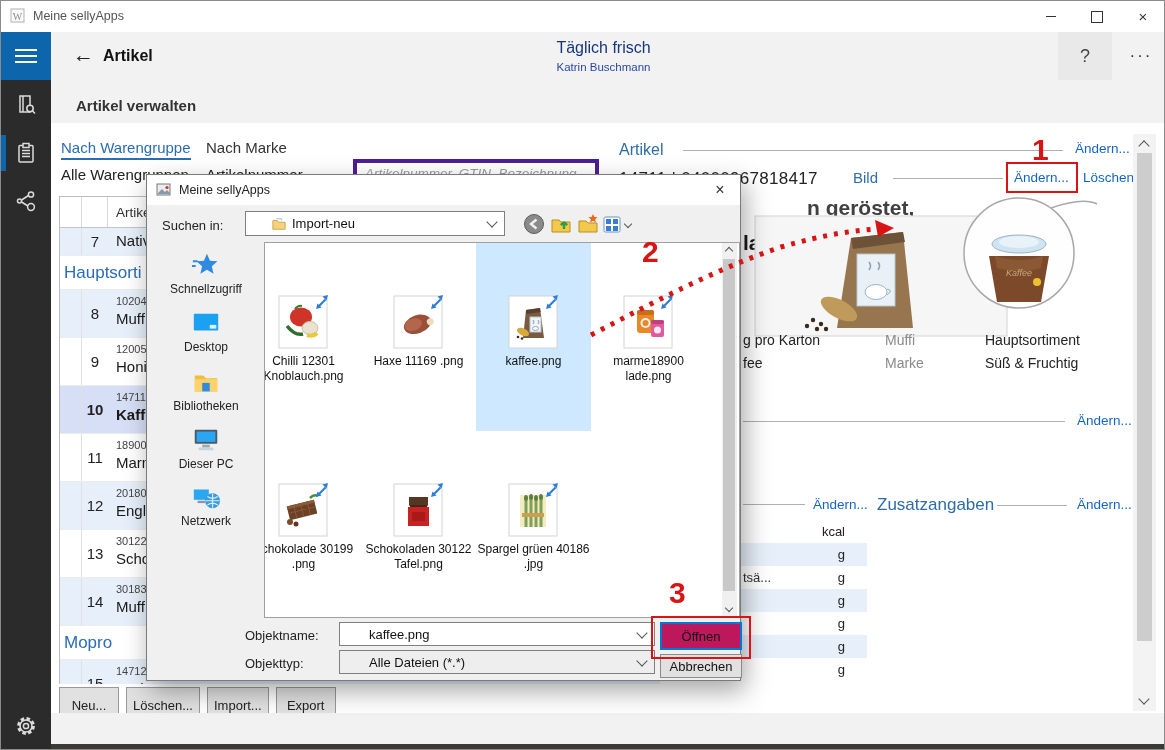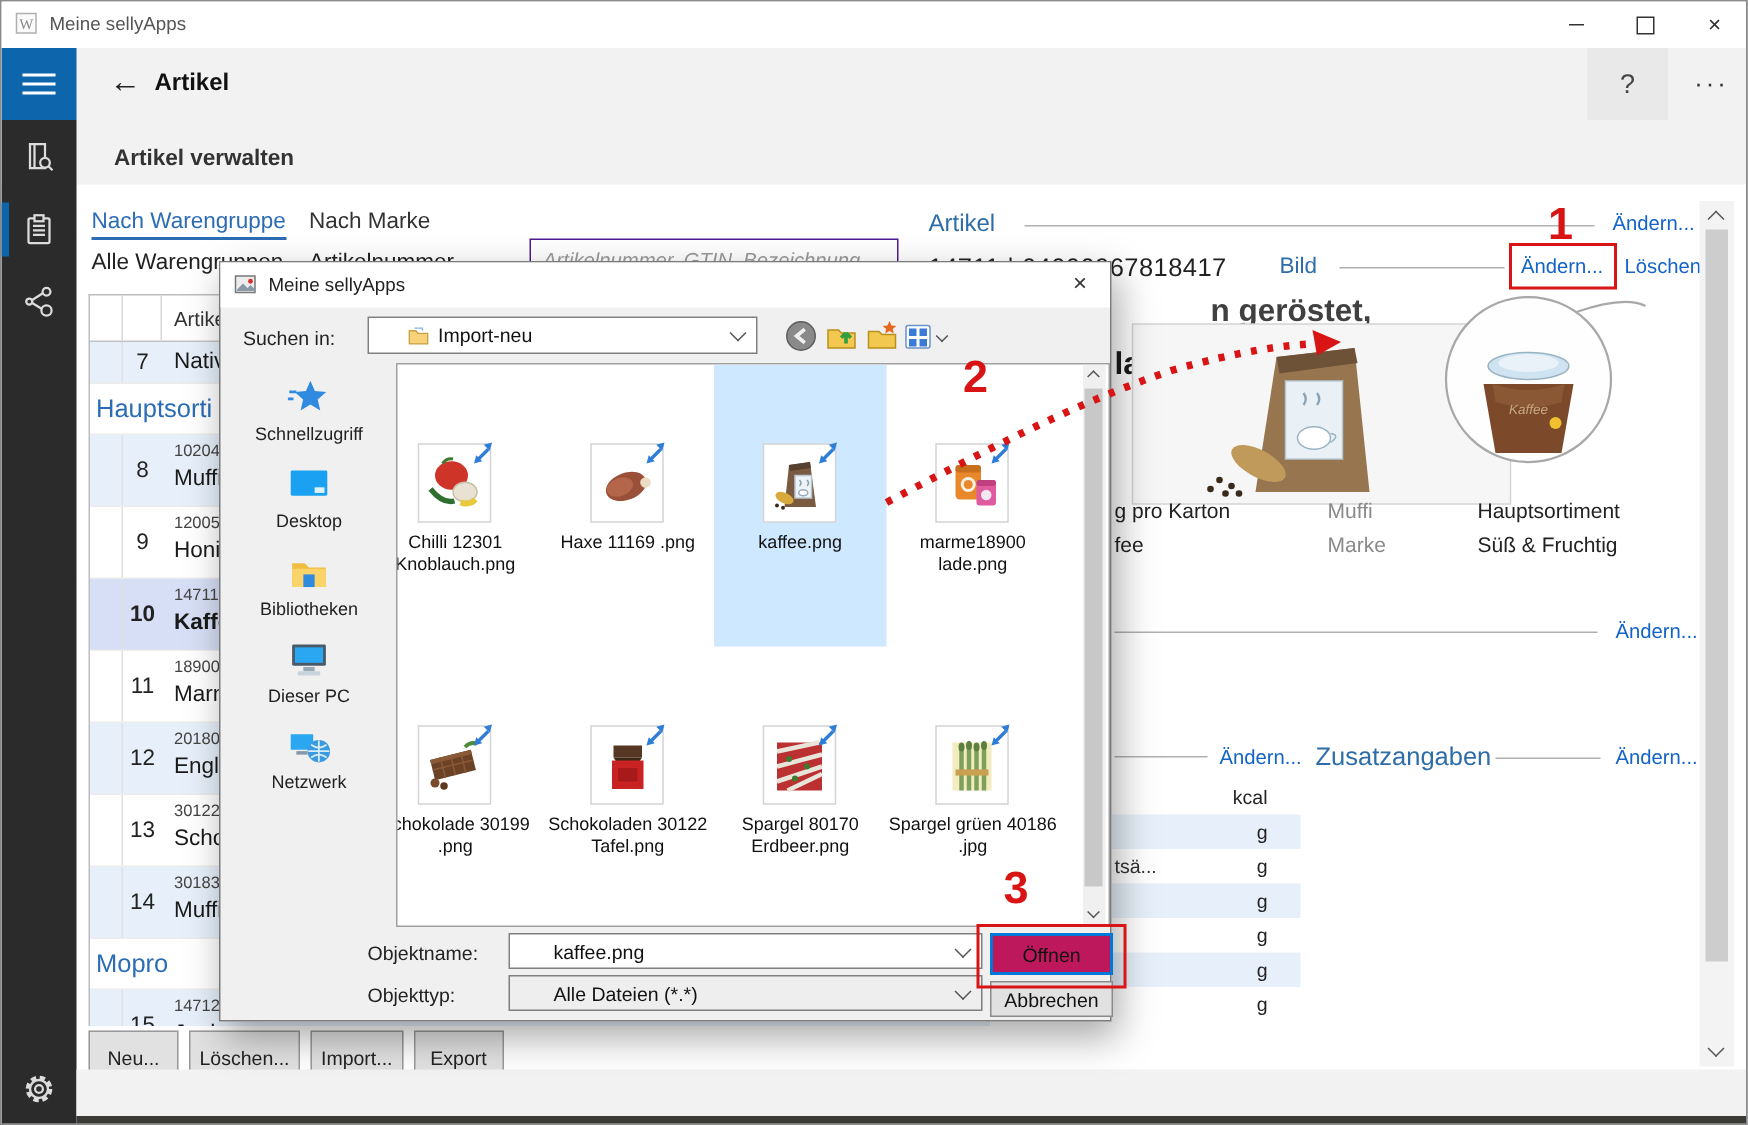--- a/index.html
+++ b/index.html
@@ -18,22 +18,22 @@
   
   .headband{position:absolute;left:0;top:31px;width:1165px;height:91px;background:#f2f2f2;}
   .hamburger{position:absolute;left:0;top:31px;width:50px;height:48px;background:#0d65ab;display:flex;flex-direction:column;justify-content:center;align-items:center;gap:4px;}
   .hamburger i{display:block;width:22px;height:2px;background:#fff;}
   .navrail{position:absolute;left:0;top:79px;width:50px;height:671px;background:#2b2b2b;}
   .navicon{position:absolute;left:13px;width:24px;height:24px;}
   .accent{position:absolute;left:0;top:134px;width:5px;height:36px;background:#0d65ab;}
   
   .tab{font-size:15px;color:#333;}
   .tab.active{color:#2b6cb5;border-bottom:2px solid #2b6cb5;padding-bottom:2px;}
-  #searchbox{position:absolute;left:352px;top:158px;width:246px;height:28px;border:1px solid #4c1d95;
-    box-sizing:border-box;padding:0 8px;font-size:13.5px;font-family:inherit;color:#333;background:#fff;}
+  #searchbox{position:absolute;left:352px;top:158px;width:246px;height:28px;border:4px solid #4c1d95;
+    box-sizing:border-box;padding:0 8px;font-size:13.5px;font-family:inherit;color:#333;background:#fff;text-align:center;}
   #searchbox::placeholder{font-style:italic;color:#9a9a9a;}
   
   #arttable{position:absolute;left:58px;top:195px;width:600px;height:487px;overflow:hidden;
     border-left:1px solid #bdbdbd;border-top:1px solid #bdbdbd;background:#fff;}
   .thead{height:30px;display:grid;grid-template-columns:22px 26px 1fr;border-bottom:1px solid #c4c4c4;}
   .thead .hc{border-right:1px solid #d8d8d8;}
   .thead .hl{font-size:13.5px;color:#333;display:flex;align-items:center;padding-left:8px;}
   .trow{display:grid;grid-template-columns:22px 26px 1fr;height:47px;border-bottom:1px solid #ececec;background:#fff;}
   .trow .c1{border-right:1px solid #e0e0e0;}
   .trow .idx{display:flex;align-items:center;justify-content:center;font-size:15px;color:#222;}
@@ -108,20 +108,24 @@
   </div>
 
   <div class="headband"></div>
   <div class="hamburger">
       <i></i>
       <i></i>
       <i></i>
     </div>
   <span class="abs" style="left:72px;top:42px;font-size:21px;color:#222;">←</span>
   <span class="abs" style="left:102px;top:46px;font-size:16px;font-weight:bold;color:#111;">Artikel</span>
+  <div class="abs" style="left:450px;top:38px;width:305px;text-align:center;">
+    <div style="font-size:16px;color:#16357f;">Täglich frisch</div>
+    <div style="font-size:11.5px;color:#2b4a9f;margin-top:4px;">Katrin Buschmann</div>
+  </div>
   <div class="abs" style="left:1057px;top:31px;width:54px;height:48px;background:#e9e9e9;display:flex;align-items:center;justify-content:center;font-size:18px;color:#444;">?</div>
   <div class="abs" style="left:1117px;top:31px;width:46px;height:48px;display:flex;align-items:center;justify-content:center;font-size:17px;color:#333;letter-spacing:2px;">···</div>
   <span class="abs" style="left:75px;top:96px;font-size:15px;font-weight:bold;color:#333;">Artikel verwalten</span>
 
   <div class="navrail"></div>
   <div class="accent"></div>
   <span class="navicon" style="top:92px;" id="ico-doc"><svg viewBox="0 0 24 24" width="100%" height="100%">
         <g fill="none" stroke="#dcdcdc" stroke-width="1.5">
           <path d="M6 3h10v16H6z"></path>
           <path d="M9 3v16"></path>
@@ -533,38 +537,20 @@
                 </g>
   <polygon points="51,2 45.5,3.5 49.5,7.5" fill="#2e7ed7"></polygon>
   <polygon points="39,16 44.5,14.5 40.5,10.5" fill="#2e7ed7"></polygon>
               </svg></span>
                  <div class="fname">Schokoladen 30122 Tafel.png</div>
           </div>
           <div class="fcell">
             <span class="fthumb"><svg viewBox="0 0 54 58" width="54" height="58">
                 <rect x="2" y="3" width="48" height="52" fill="#fff" stroke="#d4d4d4"></rect>
   <g transform="translate(4,8)">
-                  <rect x="7" y="6" width="30" height="32" fill="#bb3030"></rect>
-                  <path d="M7 12l28-6M7 22l30-8M7 32l30-10M14 38l23-11" stroke="#e8e4da" stroke-width="3" fill="none"></path>
-                  <circle cx="15" cy="17" r="2" fill="#3f7a2e"></circle>
-                  <circle cx="27" cy="22" r="2" fill="#3f7a2e"></circle>
-                  <circle cx="19" cy="30" r="2" fill="#3f7a2e"></circle>
-                </g>
-  <g stroke="#2e7ed7" stroke-width="2.2">
-                  <path d="M41.5 13.5l7-7"></path>
-                </g>
-  <polygon points="51,2 45.5,3.5 49.5,7.5" fill="#2e7ed7"></polygon>
-  <polygon points="39,16 44.5,14.5 40.5,10.5" fill="#2e7ed7"></polygon>
-              </svg></span>
-                 <div class="fname">Spargel 80170 Erdbeer.png</div>
-          </div>
-          <div class="fcell">
-            <span class="fthumb"><svg viewBox="0 0 54 58" width="54" height="58">
-                <rect x="2" y="3" width="48" height="52" fill="#fff" stroke="#d4d4d4"></rect>
-  <g transform="translate(4,8)">
                   <rect x="9" y="6" width="26" height="32" fill="#f2ecc0"></rect>
                   <g stroke="#7fa05a" stroke-width="3">
                     <path d="M15 9v29M20 8v30M25 9v29M30 8v30"></path>
                   </g>
                   <g fill="#5d7f3f">
                     <ellipse cx="15" cy="9" rx="2" ry="3"></ellipse>
                     <ellipse cx="20" cy="8" rx="2" ry="3"></ellipse>
                     <ellipse cx="25" cy="9" rx="2" ry="3"></ellipse>
                     <ellipse cx="30" cy="8" rx="2" ry="3"></ellipse>
                   </g>

